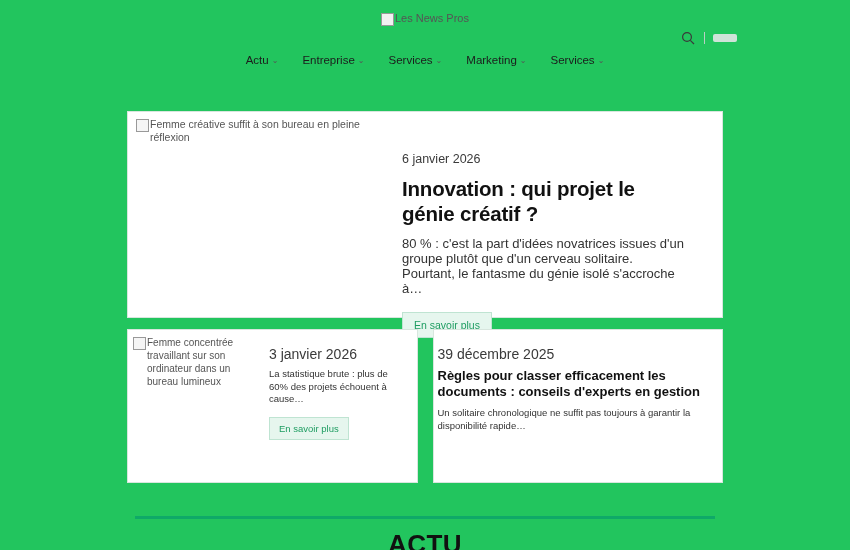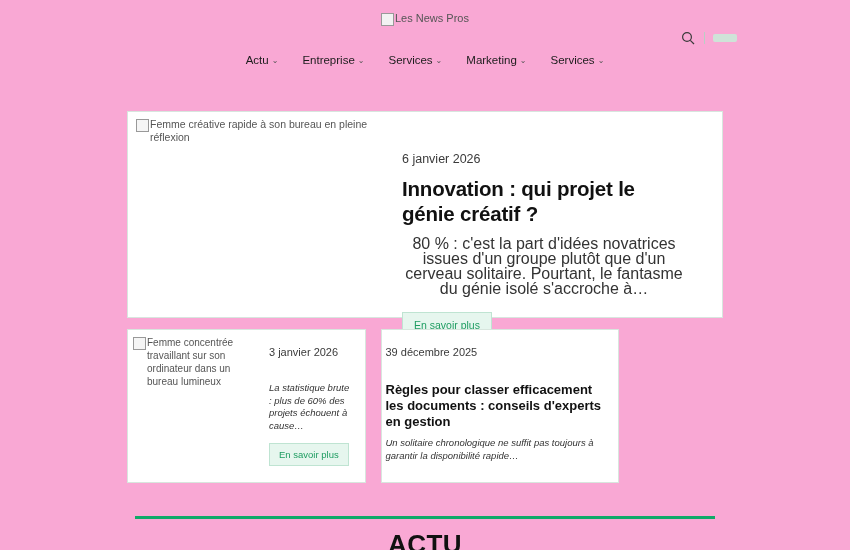--- a/index.html
+++ b/index.html
@@ -7,21 +7,21 @@
     margin: 0; padding: 0;
     width: 850px; height: 550px;
     overflow: hidden;
     background: #eaf5ef;
     font-family: "Liberation Sans", sans-serif;
     color: #222;
   }
   .page {
     width: 850px; height: 550px;
     position: relative;
-    background: #f9a8d4;
+    background: #22c55e;
   }
 
   
   .site-header {
     width: 100%;
     padding-top: 8px;
     text-align: center;
   }
   .logo-broken {
     display: inline-block;
@@ -131,42 +131,41 @@
   }
   .hero-title {
     font-size: 20.5px;
     font-weight: bold;
     line-height: 25px;
     color: #111;
     margin: 0 0 10px 0;
     letter-spacing: -0.2px;
   }
   .hero-excerpt {
-    font-size: 16px;
+    font-size: 13px;
     line-height: 15px;
     color: #333;
     margin: 0 0 16px 0;
     max-width: 300px;
-    text-align: center;
   }
   .btn-more {
     display: inline-block;
     font-size: 10.5px;
     color: #1f9d62;
     background: #e6f6ee;
     border: 1px solid #bfe4d2;
     padding: 6px 11px;
     cursor: pointer;
   }
 
   
   .cards-row {
     position: absolute;
     left: 127px; top: 329px;
-    width: 492px;
+    width: 596px;
     display: flex;
     gap: 15px;
   }
   .post-card {
     width: 296px;
     height: 154px;
     background: #fff;
     border: 1px solid #d8e6de;
     display: flex;
     overflow: hidden;
@@ -177,37 +176,36 @@
     padding: 6px 5px;
     font-size: 10px;
     line-height: 13px;
     color: #555;
   }
   .card-body {
     flex: 1;
     padding: 16px 10px 0 4px;
   }
   .card-date {
-    font-size: 11px;
+    font-size: 14px;
     color: #3a3a3a;
-    margin-bottom: 24px;
+    margin-bottom: 6px;
   }
   .card-title {
     font-size: 13px;
     font-weight: bold;
     line-height: 16px;
     color: #111;
     margin: 0 0 7px 0;
   }
   .card-excerpt {
     font-size: 9.5px;
     line-height: 12.5px;
     color: #333;
     margin: 0 0 11px 0;
-    font-style: italic;
   }
   .btn-more-sm {
     display: inline-block;
     font-size: 9.5px;
     color: #1f9d62;
     background: #e6f6ee;
     border: 1px solid #bfe4d2;
     padding: 5px 9px;
     cursor: pointer;
   }
@@ -271,21 +269,21 @@
       <span class="caret">⌄</span>
     </span>
     <span class="nav-item">
       <span>Services</span>
       <span class="caret">⌄</span>
     </span>
   </nav>
 
   <article class="hero-card">
     <div class="hero-media">
-      <span class="broken-img">Femme créative rapide à son bureau en pleine réflexion</span>
+      <span class="broken-img">Femme créative suffit à son bureau en pleine réflexion</span>
     </div>
     <div class="hero-body">
       <div class="post-date">6 janvier 2026</div>
       <h1 class="hero-title">Innovation : qui projet le génie créatif ?</h1>
       <p class="hero-excerpt">80 % : c'est la part d'idées novatrices issues d'un groupe plutôt que d'un cerveau solitaire. Pourtant, le fantasme du génie isolé s'accroche à…</p>
       <span class="btn-more">En savoir plus</span>
     </div>
   </article>
 
   <div class="cards-row">

